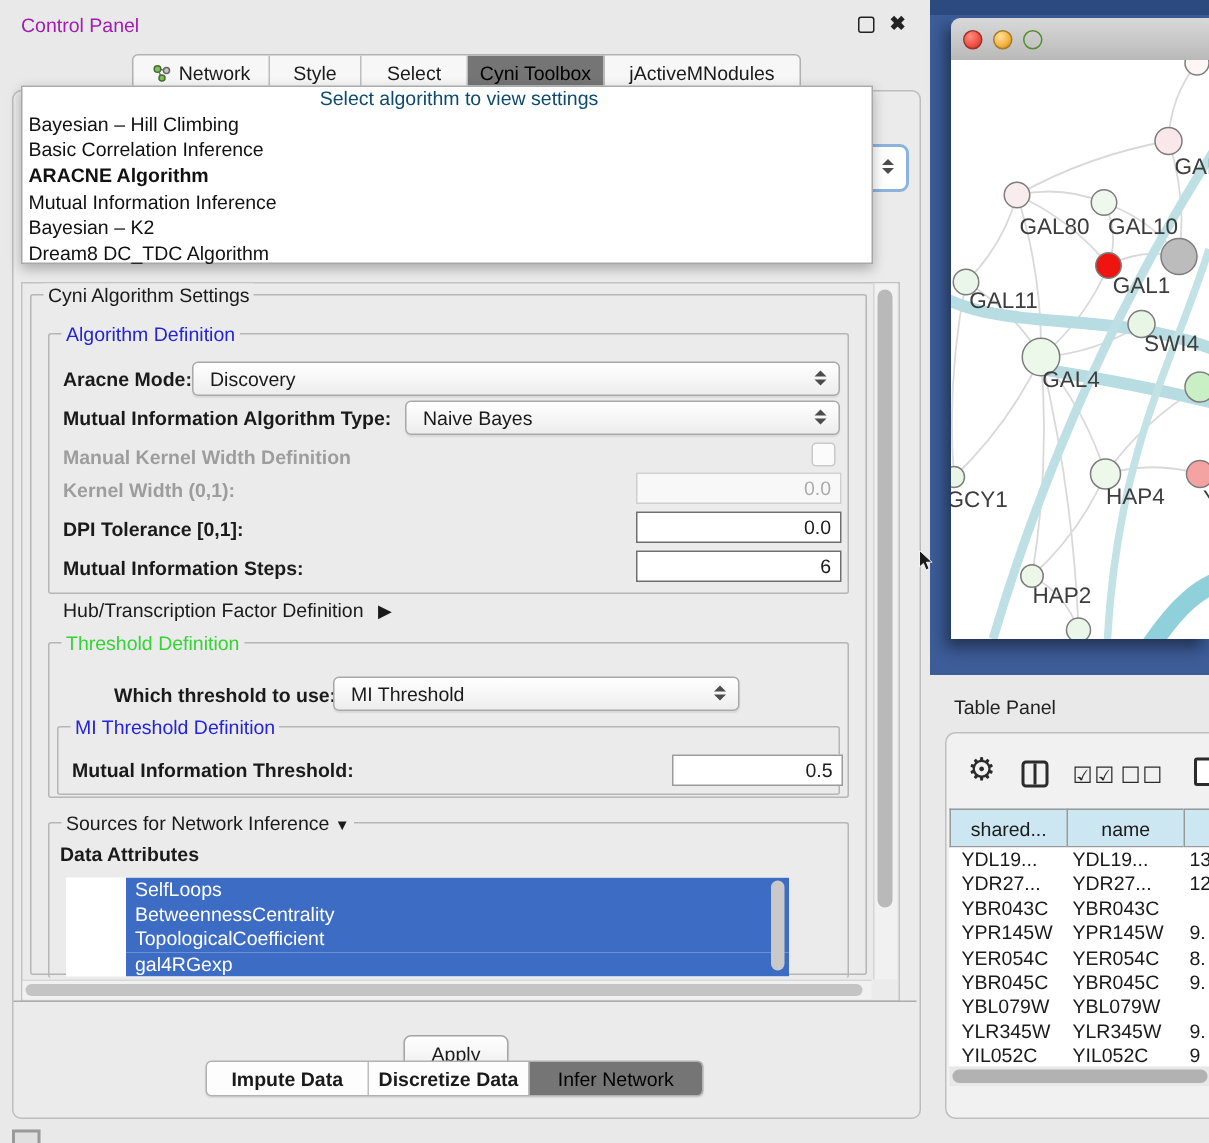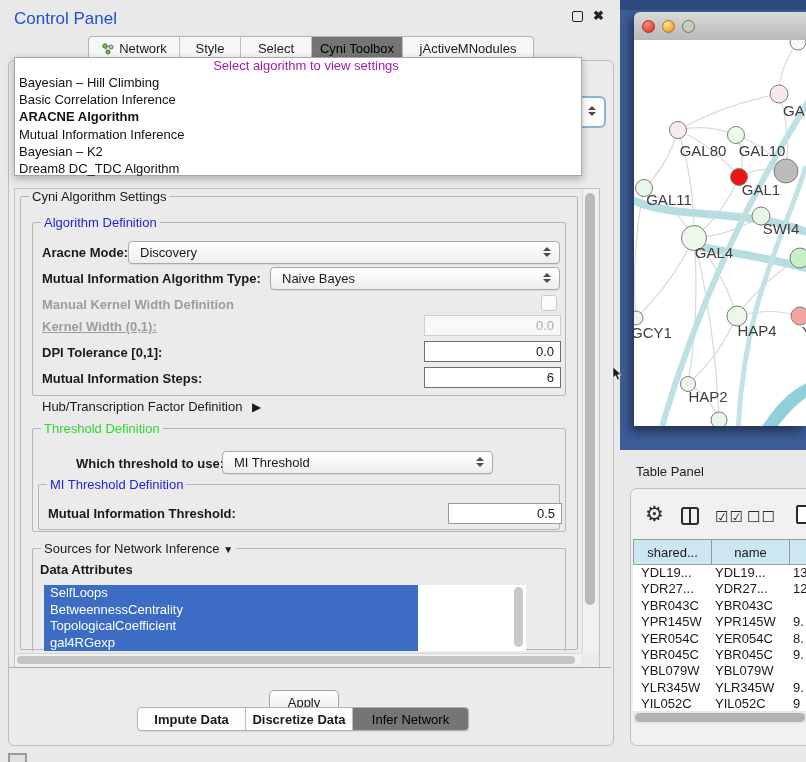--- a/index.html
+++ b/index.html
@@ -1,20 +1,20 @@
 <!DOCTYPE html>
 <html><head>
 <meta charset="utf-8">
 <style>
   html,body{margin:0;padding:0;}
   body{width:806px;height:762px;font-family:"Liberation Sans",sans-serif;background:#e9e9e9;}
   #root{position:relative;width:806px;height:762px;overflow:hidden;background:#e9e9e9;font-size:13px;color:#1a1a1a;}
   .abs{position:absolute;}
   
-  .cp-title{font-size:17px;color:#1d4ed8;}
+  .cp-title{font-size:13px;color:#a21caf;}
   .winbtn{color:#222;font-size:12px;line-height:12px;}
   .float-box{width:9px;height:9px;border:1.6px solid #222;border-radius:2px;}
   
   .seg{display:flex;border:1px solid #b2b2b2;border-radius:4px;background:#f7f7f7;overflow:hidden;height:22px;box-shadow:0 1px 1px rgba(0,0,0,0.08);}
   .seg-item{display:flex;align-items:center;justify-content:center;border-right:1px solid #bdbdbd;color:#1a1a1a;font-size:13px;white-space:nowrap;}
   .seg-item:last-child{border-right:none;}
   .seg-item.sel{background:#757575;color:#000000;}
   
   .panel{background:#ebebeb;border:1px solid #bdbdbd;border-radius:6px;}
   .group{border:1px solid #b6b6b6;border-radius:2px;background:transparent;}
@@ -31,21 +31,21 @@
   .field.dis{border-color:#cfcfcf;background:#f8f8f8;color:#ababab;}
   .checkbox{width:14px;height:14px;border:1px solid #c9c9c9;border-radius:3px;background:#fbfbfb;}
   .attr-item{background:#3d6cc4;color:#fff;font-size:13px;height:16.5px;line-height:16.5px;padding-left:6px;}
   .sb-v{background:#f1f1f1;border-left:1px solid #d6d6d6;}
   .thumb{background:#b9b9b9;border-radius:6px;}
   .btn{border:1px solid #a5a5a5;border-radius:5px;background:linear-gradient(#ffffff,#ececec);display:flex;align-items:center;justify-content:center;font-size:13px;box-shadow:0 1px 1px rgba(0,0,0,0.1);}
   
   .overlay{background:#ffffff;border:1px solid #a8a8a8;box-shadow:0 3px 8px rgba(0,0,0,0.28);}
   .algo-item{font-size:13px;height:17.2px;line-height:17.2px;padding-left:4px;color:#111;white-space:nowrap;}
   .algo-item.b{font-weight:bold;}
-  .ph{color:#a21caf;font-size:13px;text-align:center;margin-left:16px;}
+  .ph{color:#0c4a6e;font-size:13px;text-align:center;margin-left:16px;}
   
   .bluebg{background:#3d5d99;}
   .titlebar{background:linear-gradient(#d9d9d9,#b9b9b9);border-bottom:1px solid #8f8f8f;border-radius:6px 0 0 0;}
   .light{width:13px;height:13px;border-radius:50%;box-sizing:border-box;}
   .tp-box{background:#f1f1f1;border:1px solid #bfbfbf;border-radius:7px;}
   .thead-cell{background:#cde7f2;border-top:1px solid #999;border-bottom:1px solid #999;border-left:1px solid #999;box-sizing:border-box;display:flex;align-items:center;justify-content:center;font-size:13px;}
   .trow{display:flex;height:16.4px;line-height:16.4px;font-size:13px;background:#fff;white-space:nowrap;}
   .trow .c1{width:78px;padding-left:8px;box-sizing:border-box;overflow:hidden;}
   .trow .c2{width:78px;padding-left:4px;box-sizing:border-box;overflow:hidden;}
   .trow .c3{flex:1;padding-left:4px;overflow:hidden;}
@@ -117,21 +117,21 @@
   <div class="abs lbl" style="left:42px;top:271px;">Mutual Information Algorithm Type:</div>
   <div class="abs combo" style="left:270px;top:267px;width:290px;height:23px;">
     <span>Naive Bayes</span>
     <div class="stepper">
         <div class="arr-up"></div>
         <div class="arr-dn"></div>
       </div>
   </div>
   <div class="abs lbl dis" style="left:42px;top:297px;">Manual Kernel Width Definition</div>
   <div class="abs checkbox" style="left:541px;top:295px;"></div>
-  <div class="abs lbl dis" style="left:42px;top:319px;text-decoration:underline;">Kernel Width (0,1):</div>
+  <div class="abs lbl dis" style="left:42px;top:319px;">Kernel Width (0,1):</div>
   <div class="abs field dis" style="left:424px;top:315px;width:137px;height:21px;">
       <span>0.0</span>
     </div>
   <div class="abs lbl" style="left:42px;top:345px;">DPI Tolerance [0,1]:</div>
   <div class="abs field" style="left:424px;top:341px;width:137px;height:21px;">
       <span>0.0</span>
     </div>
   <div class="abs lbl" style="left:42px;top:371px;">Mutual Information Steps:</div>
   <div class="abs field" style="left:424px;top:367px;width:137px;height:21px;">
       <span>6</span>
@@ -159,21 +159,21 @@
   <div class="abs lbl" style="left:48px;top:506px;">Mutual Information Threshold:</div>
   <div class="abs field" style="left:448px;top:503px;width:114px;height:21px;border-color:#9a9a9a;">
       <span>0.5</span>
     </div>
 
   <div class="abs group" style="left:32px;top:548px;width:532px;height:103px;border-bottom:none;">
     <span class="gtitle"><span>Sources for Network Inference</span> <span style="font-size:10px;">▼</span></span>
   </div>
   <div class="abs lbl" style="left:40px;top:562px;">Data Attributes</div>
   <div class="abs" style="left:44px;top:585px;width:482px;height:66px;background:#fff;overflow:hidden;">
-    <div id="attr-items" style="width:374px;">
+    <div id="attr-items" style="width:464px;padding-left:40px;">
         <div class="attr-item">SelfLoops</div>
         <div class="attr-item">BetweennessCentrality</div>
         <div class="attr-item">TopologicalCoefficient</div>
         <div class="attr-item">gal4RGexp</div>
       </div>
     <div class="abs thumb" style="left:470px;top:2px;width:9px;height:60px;background:#c9c9c9;"></div>
   </div>
 
   <div class="abs sb-v" style="left:582px;top:189px;width:15px;height:464px;">
     <div class="thumb" style="position:absolute;left:2px;top:4px;width:10px;height:412px;"></div>

